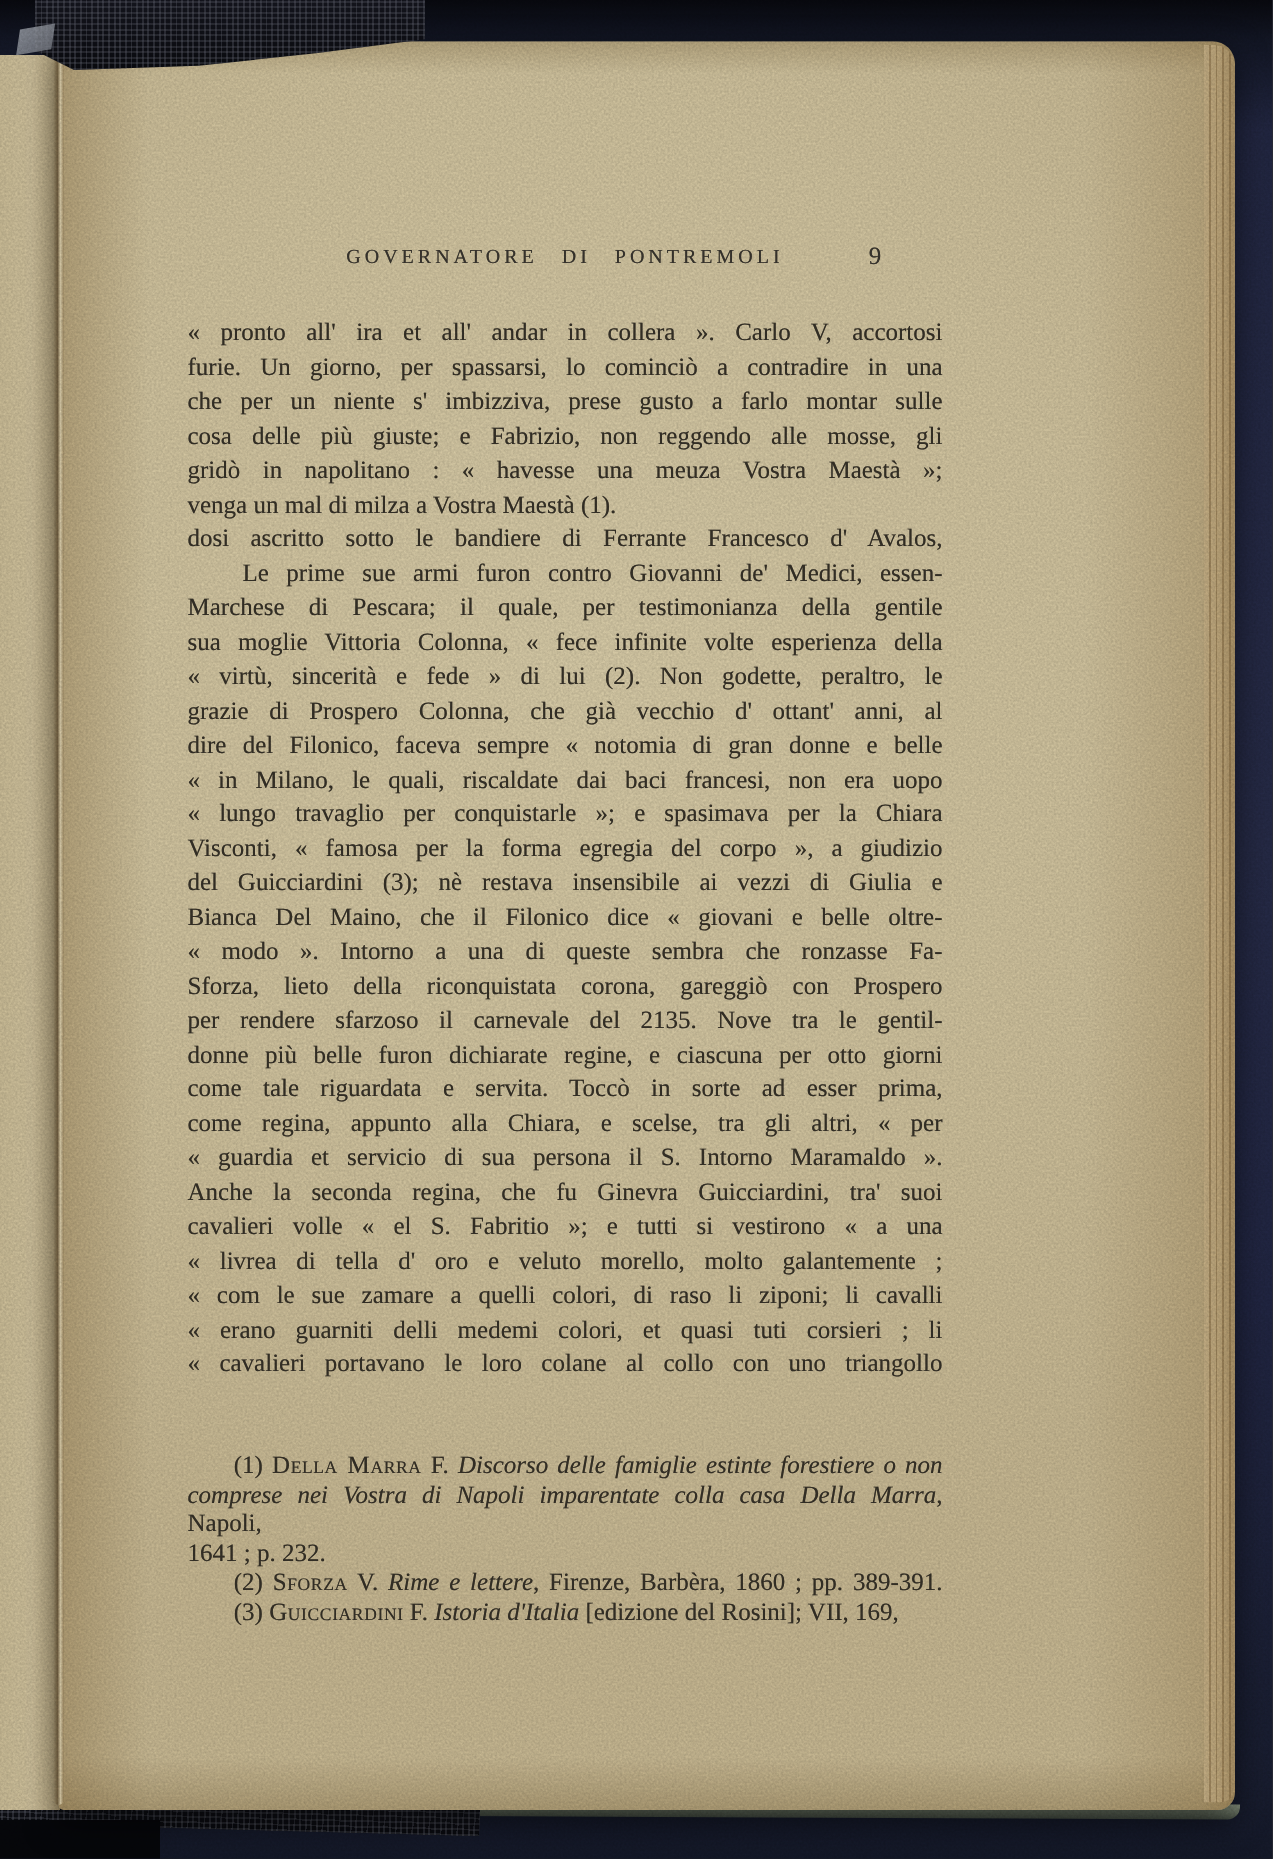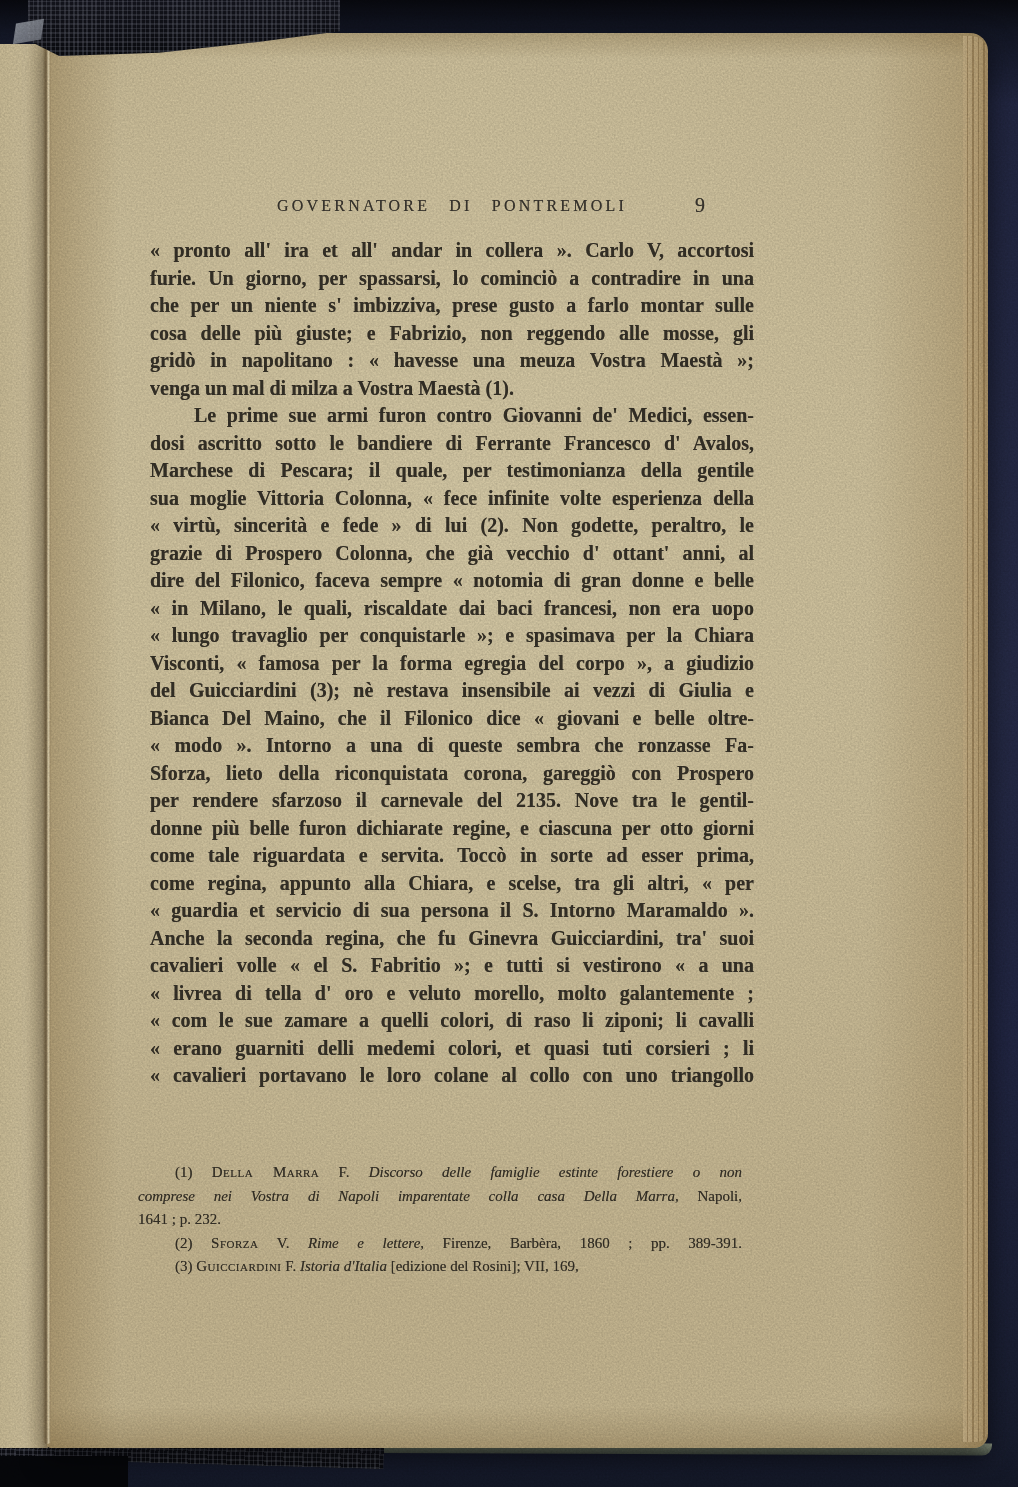--- a/index.html
+++ b/index.html
@@ -73,31 +73,30 @@
   .header-row{position:absolute;top:197px;left:150px;width:604px;height:26px;}
   .running-title{
     text-align:center;font-size:16px;letter-spacing:3.2px;word-spacing:12px;
     color:#3c3831;text-shadow:0 0 .5px rgba(56,50,40,.65);
   }
   .folio{
     position:absolute;top:-3px;left:535px;width:30px;text-align:center;
     font-size:20px;color:#3c3831;text-shadow:0 0 .5px rgba(56,50,40,.65);
   }
   .body-block{
-    position:absolute;top:237px;left:150px;width:604px;
+    position:absolute;top:253px;left:150px;width:604px;
     font-size:20px;line-height:27.5px;text-align:justify;
     text-shadow:0 0 .5px rgba(56,50,40,.6);
-    font-weight:bold;
   }
   .text-line{text-align-last:justify;height:27.5px;}
   .text-line.para-end{text-align-last:left;}
   .text-line.indent{padding-left:44px;}
   .fn-block{
-    position:absolute;top:1161px;left:138px;width:604px;
-    font-size:15px;line-height:23.6px;
+    position:absolute;top:1161px;left:150px;width:604px;
+    font-size:20px;line-height:23.6px;
     text-shadow:0 0 .4px rgba(56,50,40,.6);
   }
   .fn-line{text-align:left;text-align-last:left;}
   .fn-line.justify{text-align:justify;text-align-last:justify;}
   .fn-line.indent{padding-left:37px;}
   .seg-italic{font-style:italic;}
   .seg-smallcaps{font-variant:small-caps;letter-spacing:.5px;}
   .grain{position:absolute;inset:0;mix-blend-mode:multiply;pointer-events:none;}
 </style>
 </head>
@@ -124,22 +123,22 @@
       <div class="folio">9</div>
     </div>
 
     <div class="body-block">
         <div class="text-line">« pronto all' ira et all' andar in collera ». Carlo V, accortosi</div>
         <div class="text-line">furie. Un giorno, per spassarsi, lo cominciò a contradire in una</div>
         <div class="text-line">che per un niente s' imbizziva, prese gusto a farlo montar sulle</div>
         <div class="text-line">cosa delle più giuste; e Fabrizio, non reggendo alle mosse, gli</div>
         <div class="text-line">gridò in napolitano : « havesse una meuza Vostra Maestà »;</div>
         <div class="text-line para-end">venga un mal di milza a Vostra Maestà (1).</div>
+        <div class="text-line">dosi ascritto sotto le bandiere di Ferrante Francesco d' Avalos,</div>
         <div class="text-line indent">Le prime sue armi furon contro Giovanni de' Medici, essen-</div>
-        <div class="text-line">dosi ascritto sotto le bandiere di Ferrante Francesco d' Avalos,</div>
         <div class="text-line">Marchese di Pescara; il quale, per testimonianza della gentile</div>
         <div class="text-line">sua moglie Vittoria Colonna, « fece infinite volte esperienza della</div>
         <div class="text-line">« virtù, sincerità e fede » di lui (2). Non godette, peraltro, le</div>
         <div class="text-line">grazie di Prospero Colonna, che già vecchio d' ottant' anni, al</div>
         <div class="text-line">dire del Filonico, faceva sempre « notomia di gran donne e belle</div>
         <div class="text-line">« in Milano, le quali, riscaldate dai baci francesi, non era uopo</div>
         <div class="text-line">« lungo travaglio per conquistarle »; e spasimava per la Chiara</div>
         <div class="text-line">Visconti, « famosa per la forma egregia del corpo », a giudizio</div>
         <div class="text-line">del Guicciardini (3); nè restava insensibile ai vezzi di Giulia e</div>
         <div class="text-line">Bianca Del Maino, che il Filonico dice « giovani e belle oltre-</div>

